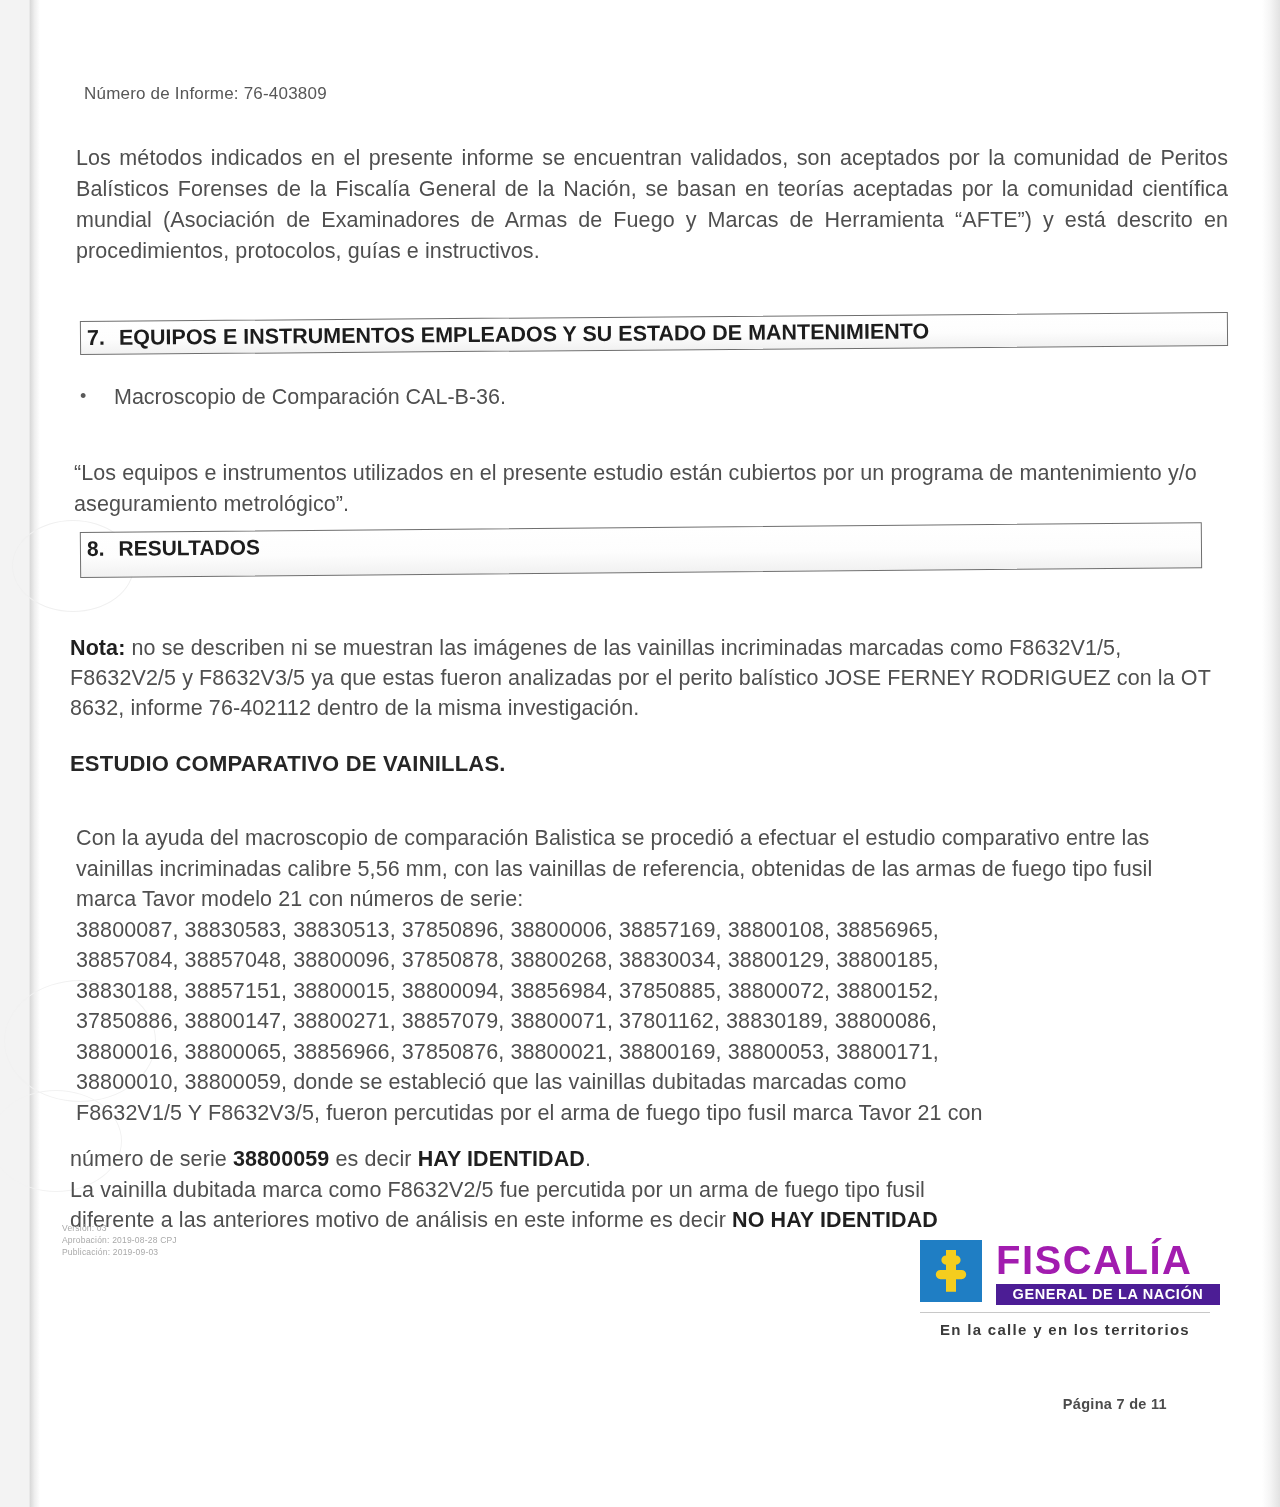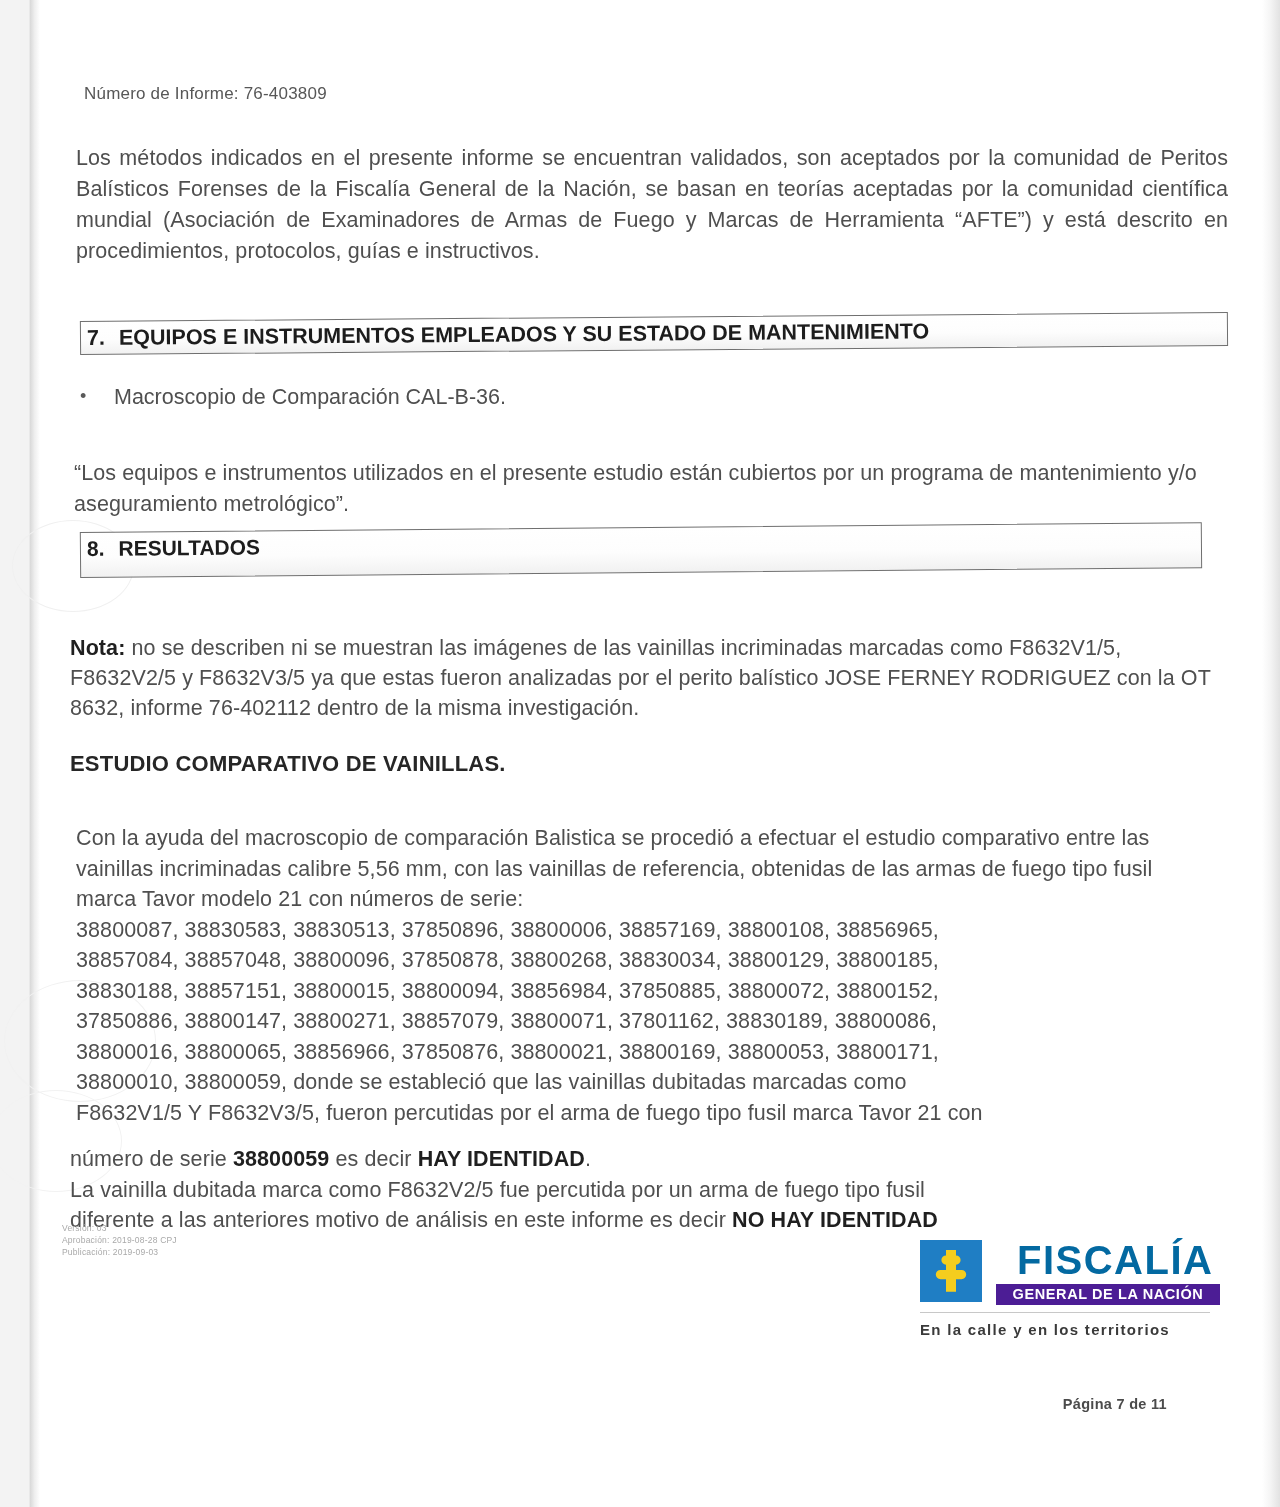--- a/index.html
+++ b/index.html
@@ -268,42 +268,42 @@
     top: 8px;
   }
   #logo-words {
     margin-left: 14px;
     flex: 1;
   }
   #logo-fiscalia {
     font-size: 40px;
     line-height: 40px;
     font-weight: bold;
-    color: #0369a1;
+    color: #a21caf;
     letter-spacing: 1.5px;
-    margin-left: 21px;
   }
   #logo-general {
     margin-top: 4px;
     background: #4c1d95;
     color: #ffffff;
     font-size: 14.5px;
     font-weight: bold;
     letter-spacing: 0.6px;
     padding: 2px 5px 3px 5px;
     text-align: center;
   }
   #logo-divider {
     margin-top: 7px;
     border-top: 1px solid #c8c8c8;
     width: 290px;
   }
   #logo-tagline {
     margin-top: 8px;
     width: 290px;
+    text-align: center;
     font-size: 15px;
     font-weight: bold;
     color: #3a3a3a;
     letter-spacing: 1.3px;
   }
 
   #page-number {
     position: absolute;
     right: 72px;
     top: 1396px;

